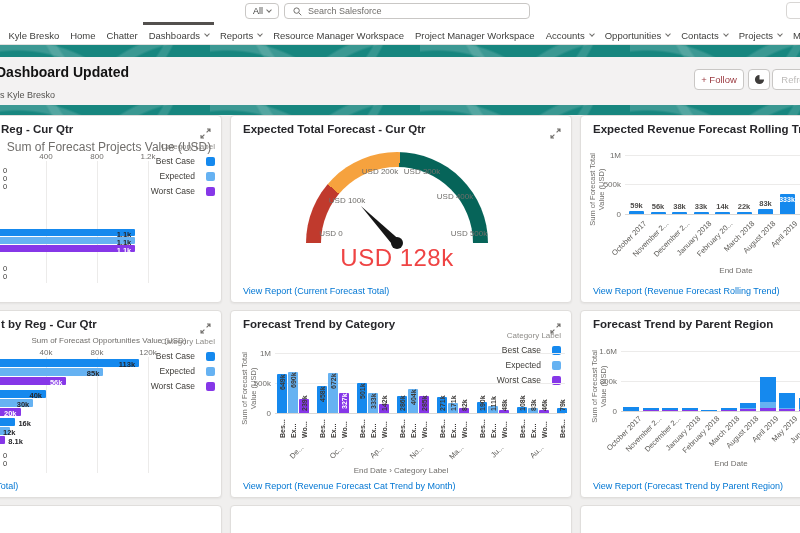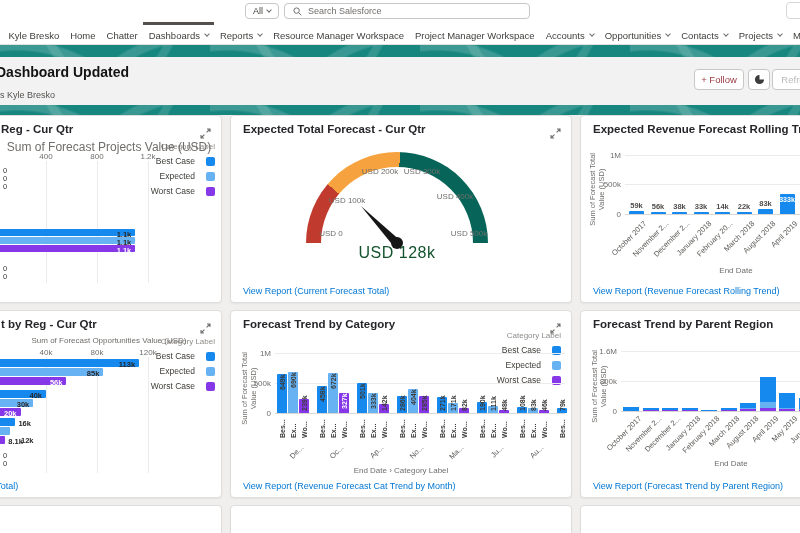--- a/index.html
+++ b/index.html
@@ -213,21 +213,21 @@
             <div style="left: 15px; top: 15px; width: 152px; height: 152px; border-radius: 50%; background: rgb(255, 255, 255);"></div>
           </div>
           <div style="left: 100px; top: 117px; transform: translate(-50%, -50%); font-size: 8px; color: rgb(112, 110, 107);">USD 0</div>
           <div style="left: 116px; top: 84px; transform: translate(-50%, -50%); font-size: 8px; color: rgb(112, 110, 107);">USD 100k</div>
           <div style="left: 149px; top: 55px; transform: translate(-50%, -50%); font-size: 8px; color: rgb(112, 110, 107);">USD 200k</div>
           <div style="left: 191px; top: 55px; transform: translate(-50%, -50%); font-size: 8px; color: rgb(112, 110, 107);">USD 300k</div>
           <div style="left: 224px; top: 80px; transform: translate(-50%, -50%); font-size: 8px; color: rgb(112, 110, 107);">USD 400k</div>
           <div style="left: 238px; top: 117px; transform: translate(-50%, -50%); font-size: 8px; color: rgb(112, 110, 107);">USD 500k</div>
           <div style="left: 114px; top: 121.5px; width: 52px; height: 11px; background: rgb(22, 22, 22); clip-path: polygon(0px 50%, 100% 10%, 100% 90%); transform: rotate(46.08deg); transform-origin: 100% 50%;"></div>
           <div style="left: 160px; top: 121px; width: 12px; height: 12px; border-radius: 50%; background: rgb(22, 22, 22);"></div>
-          <div style="left: 166px; top: 128px; transform: translateX(-50%); font-size: 16px; color: #14532d; letter-spacing: 0.5px;">USD 128k</div>
+          <div style="left: 166px; top: 128px; transform: translateX(-50%); font-size: 24px; color: #ef4444; letter-spacing: 0.5px;">USD 128k</div>
         </div>
       <a class="plink">View Report (Current Forecast Total)</a>
     </div>
 
     <div class="panel p3">
       <div class="ptitle">Expected Revenue Forecast Rolling Trend</div>
       <div class="plot" id="c3">
           <div style="left: -30px; top: 64px; width: 92px; text-align: center; font-size: 7.5px; color: rgb(112, 110, 107); transform: rotate(-90deg); line-height: 1.25; white-space: normal;">Sum of Forecast Total Value (USD)</div>
           <div style="left: 10px; top: 34.5px; width: 30px; text-align: right; font-size: 8px; color: rgb(112, 110, 107);">1M</div>
           <div style="left: 44px; top: 39px; width: 292px; height: 1px; background: rgb(236, 235, 234);"></div>
@@ -303,21 +303,21 @@
           <div style="left: 38px; top: 66.5px; width: 67.4px; text-align: right; font-size: 7.5px; font-weight: 700; color: rgb(255, 255, 255);">56k</div>
           <div style="left: 38px; top: 79px; width: 51px; height: 7.5px; background: rgb(21, 137, 238); border-radius: 0px 1px 1px 0px;"></div>
           <div style="left: 38px; top: 79.5px; width: 47px; text-align: right; font-size: 7.5px; font-weight: 700; color: rgb(38, 38, 42);">40k</div>
           <div style="left: 38px; top: 88px; width: 38.25px; height: 7.5px; background: rgb(102, 178, 242); border-radius: 0px 1px 1px 0px;"></div>
           <div style="left: 38px; top: 88.5px; width: 34.25px; text-align: right; font-size: 7.5px; font-weight: 700; color: rgb(38, 38, 42);">30k</div>
           <div style="left: 38px; top: 97px; width: 25.5px; height: 7.5px; background: rgb(134, 55, 232); border-radius: 0px 1px 1px 0px;"></div>
           <div style="left: 38px; top: 97.5px; width: 21.5px; text-align: right; font-size: 7.5px; font-weight: 700; color: rgb(255, 255, 255);">20k</div>
           <div style="left: 38px; top: 107px; width: 20.4px; height: 7.5px; background: rgb(21, 137, 238); border-radius: 0px 1px 1px 0px;"></div>
           <div style="left: 61.4px; top: 107.5px; font-size: 7.5px; font-weight: 700; color: rgb(38, 38, 42);">16k</div>
           <div style="left: 38px; top: 116px; width: 15.3px; height: 7.5px; background: rgb(102, 178, 242); border-radius: 0px 1px 1px 0px;"></div>
-          <div style="left: 64px; top: 116.5px; font-size: 7.5px; font-weight: 700; color: rgb(38, 38, 42); margin-top: 8px;">12k</div>
+          <div style="left: 46px; top: 116.5px; font-size: 7.5px; font-weight: 700; color: rgb(38, 38, 42);">12k</div>
           <div style="left: 38px; top: 125px; width: 10.3275px; height: 7.5px; background: rgb(134, 55, 232); border-radius: 0px 1px 1px 0px;"></div>
           <div style="left: 51.3275px; top: 125.5px; font-size: 7.5px; font-weight: 700; color: rgb(38, 38, 42);">8.1k</div>
           <div style="left: 46px; top: 140px; font-size: 7.5px; color: rgb(60, 58, 56);">0</div>
           <div style="left: 46px; top: 148px; font-size: 7.5px; color: rgb(60, 58, 56);">0</div>
         </div>
       <a class="plink off44">tegory Total)</a>
     </div>
 
     <div class="panel p5">
       <div class="ptitle">Forecast Trend by Category</div>

